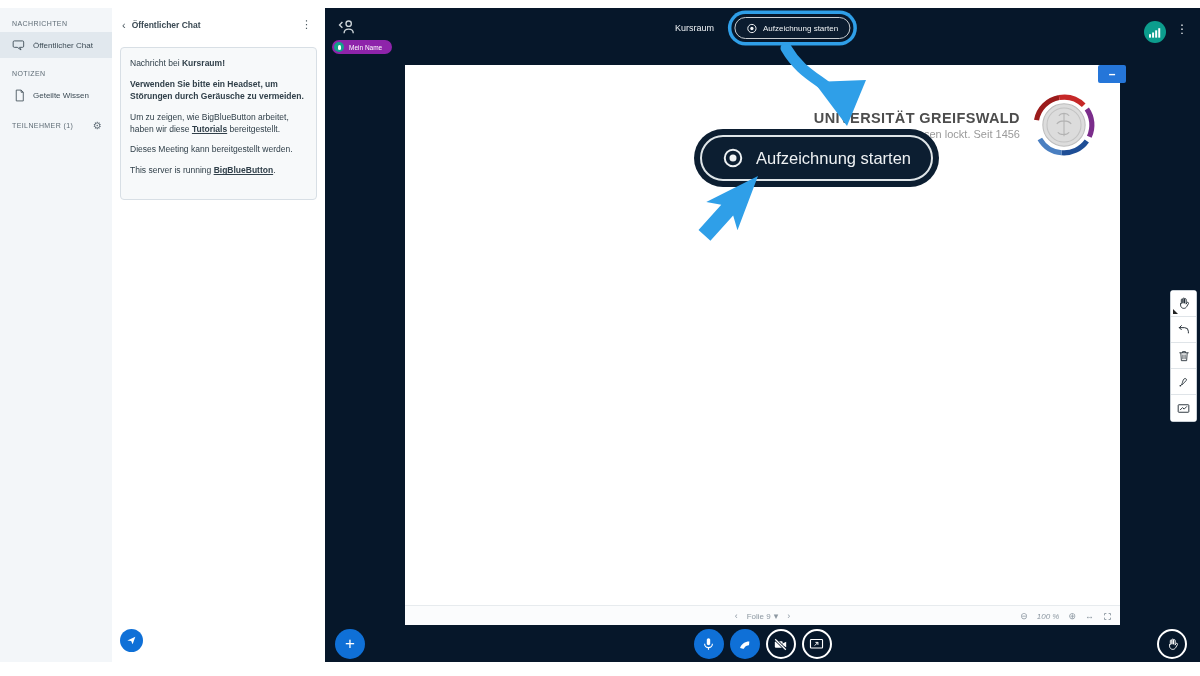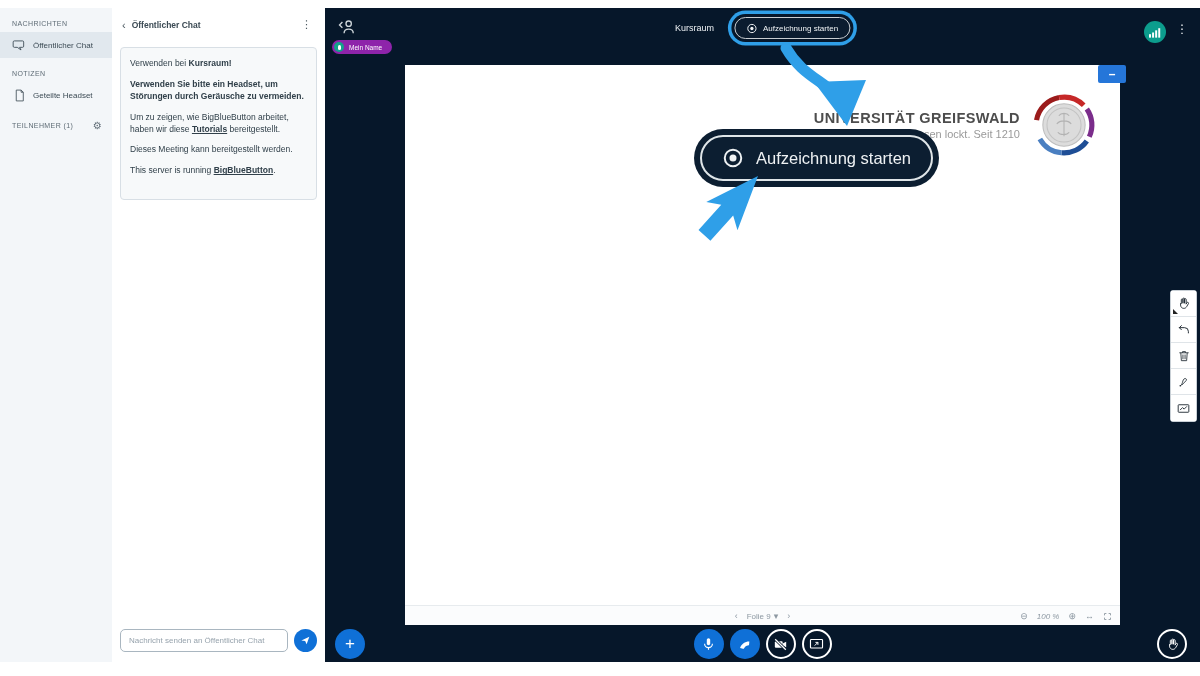--- a/index.html
+++ b/index.html
@@ -130,43 +130,42 @@
     <div class="section-label">
       <span>NOTIZEN</span>
     </div>
     <div class="ul-item">
       <span class="ul-icon">
         <svg width="13" height="13" viewBox="0 0 24 24">
             <path d="M6 2h9l4 4v16H6z" fill="none" stroke="#44525c" stroke-width="1.6"></path>
             <path d="M15 2v4h4" fill="none" stroke="#44525c" stroke-width="1.6"></path>
           </svg>
       </span>
-      <span>Geteilte Headset</span>
+      <span>Geteilte Wissen</span>
     </div>
     <div class="section-label">
       <span>TEILNEHMER (1)</span>
       <span class="gear">⚙</span>
     </div>
   </div>
 
   <div class="chatpanel">
     <div class="chat-header">
       <span class="chat-back">‹</span>
       <span class="chat-title">Öffentlicher Chat</span>
       <span class="chat-menu">⋮</span>
     </div>
     <div class="welcome">
-      <p><span>Verwenden bei </span><b>Kursraum</b><b>!</b></p>
+      <p><span>Nachricht bei </span><b>Kursraum</b><b>!</b></p>
       <p><b>Verwenden Sie bitte ein Headset, um Störungen durch Geräusche zu vermeiden.</b></p>
       <p><span>Um zu zeigen, wie BigBlueButton arbeitet, haben wir diese </span><span class="wl-link">Tutorials</span><span> bereitgestellt.</span></p>
       <p><span>Dieses Meeting kann bereitgestellt werden.</span></p>
       <p><span>This server is running </span><span class="wl-link">BigBlueButton</span><span>.</span></p>
     </div>
     <div class="chat-input-row">
-      <input class="chat-input" type="text" placeholder="Nachricht senden an Öffentlicher Chat" style="">
       <button class="send-btn">
         <span style="display:flex;">
           <svg width="11" height="11" viewBox="0 0 20 20">
               <path d="M2.5 10 17 3l-5 14-2.6-6L2.5 10z" fill="#fff"></path>
             </svg>
         </span>
       </button>
     </div>
   </div>
 
@@ -210,21 +209,21 @@
       </span>
     </button>
     <button class="opts-btn">⋮</button>
 
     <div class="slide">
       <button class="minimize-btn">–</button>
 
       <div class="logo">
         <div class="logo-text">
           <div class="logo-title">UNIVERSITÄT GREIFSWALD</div>
-          <div class="logo-sub">Wissen lockt. Seit 1210</div>
+          <div class="logo-sub">Wissen lockt. Seit 1456</div>
         </div>
         <span style="display:flex;">
           <svg width="64" height="64" viewBox="0 0 62 62">
             <circle cx="31" cy="31" r="20.5" fill="#dcdcdc" stroke="#bdbdbd" stroke-width="1"></circle>
             <circle cx="31" cy="31" r="16.5" fill="none" stroke="#c3c3c3" stroke-width="1"></circle>
             <path d="M26 22c2-3 8-3 10 0M24 30c3-4 11-4 14 0M25 38c2 3 9 3 11 0M31 20v22" fill="none" stroke="#b2b2b2" stroke-width="1"></path>
             <path d="M4.4 26.3 A27 27 0 0 1 26.3 4.4" fill="none" stroke="#9b1b1b" stroke-width="5"></path>
             <path d="M26.3 4.4 A27 27 0 0 1 50.1 11.9" fill="none" stroke="#c62828" stroke-width="5"></path>
             <path d="M53.1 15.5 A27 27 0 0 1 55.5 42.4" fill="none" stroke="#7b2d8b" stroke-width="5"></path>
             <path d="M53.1 46.5 A27 27 0 0 1 28.65 57.9" fill="none" stroke="#1e4e96" stroke-width="5"></path>

